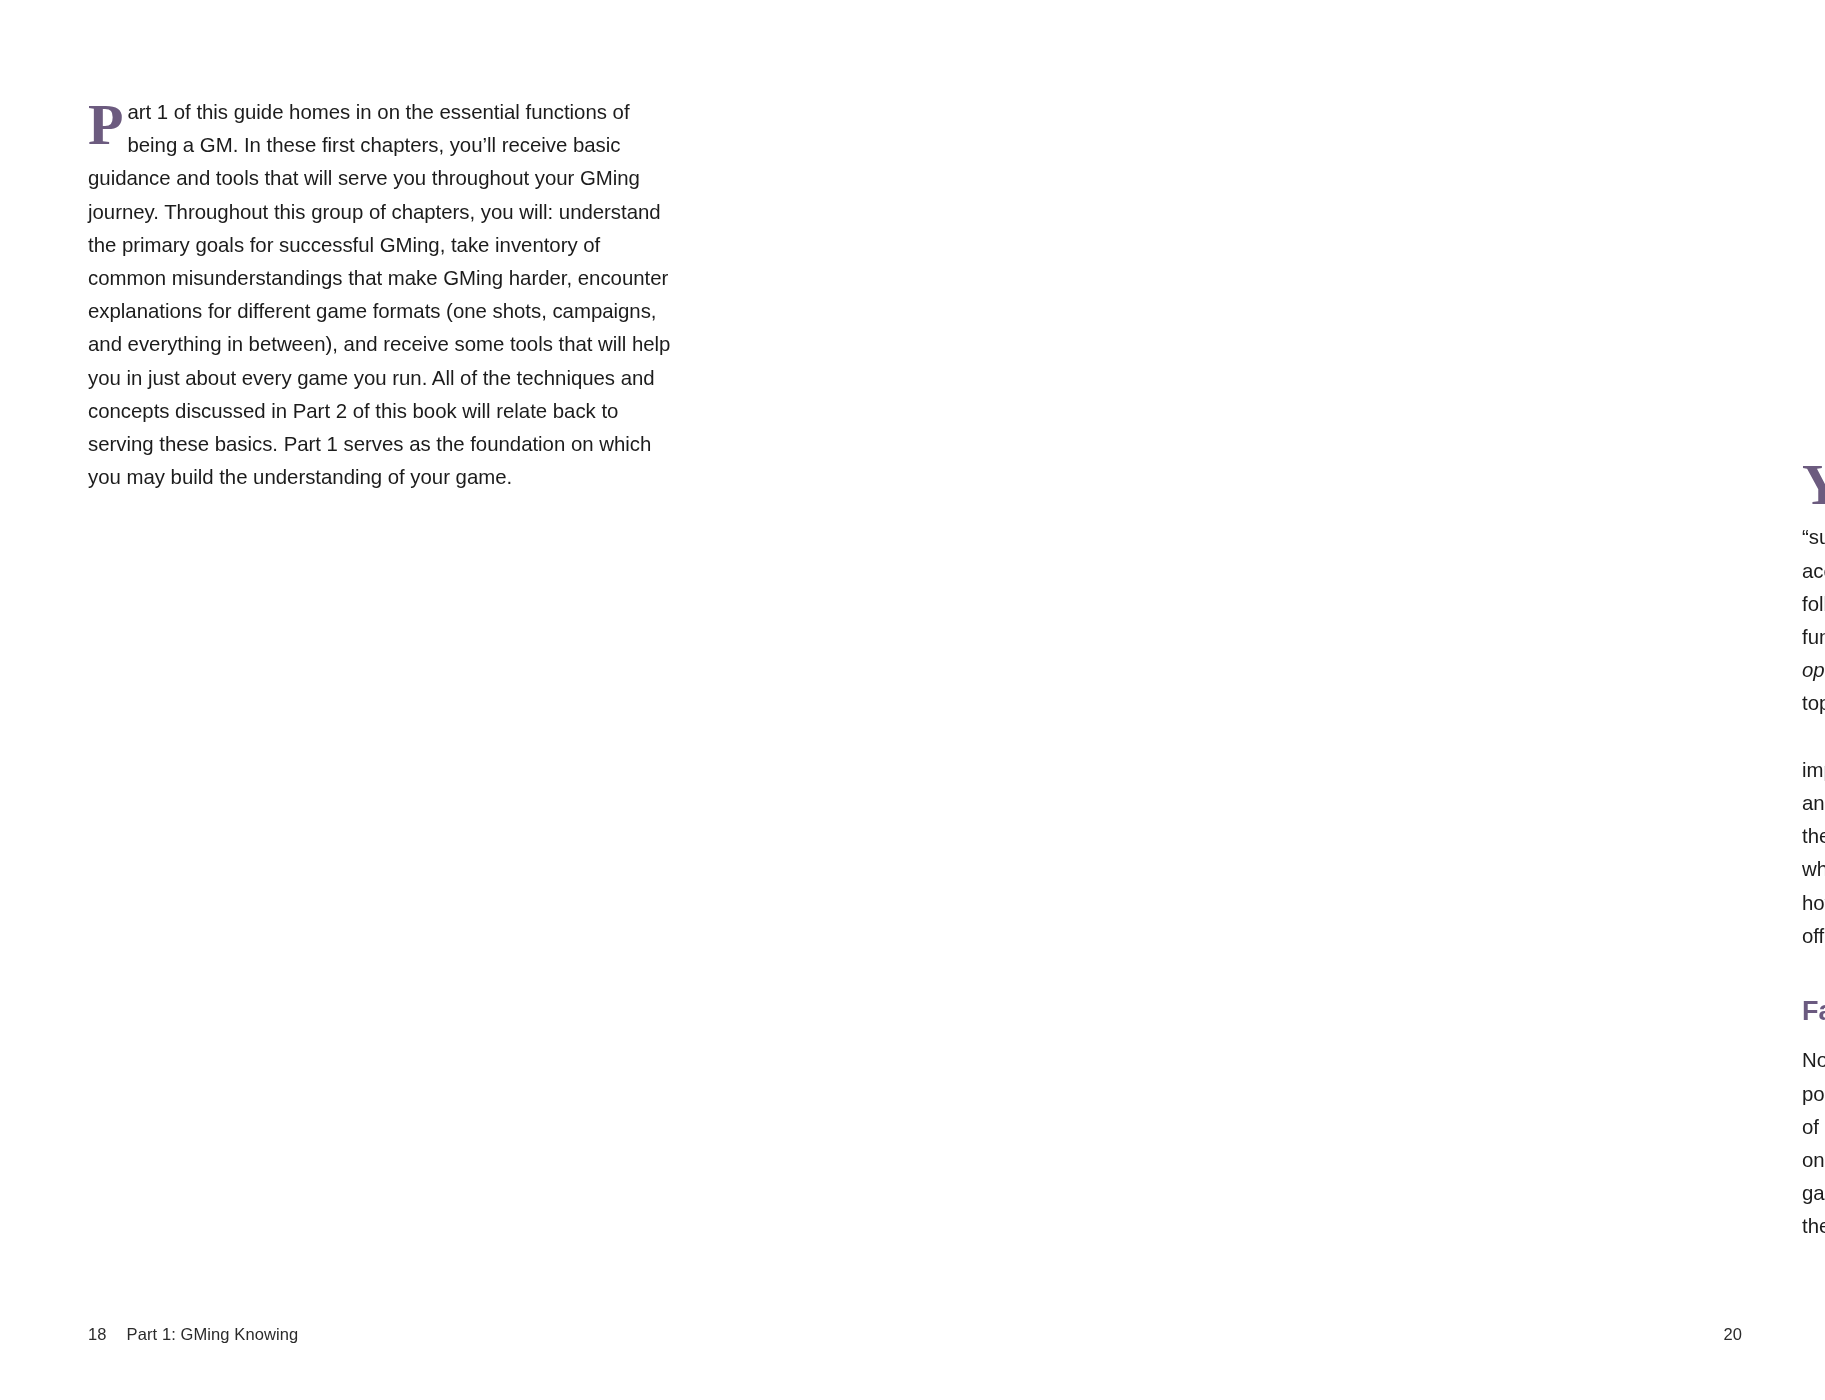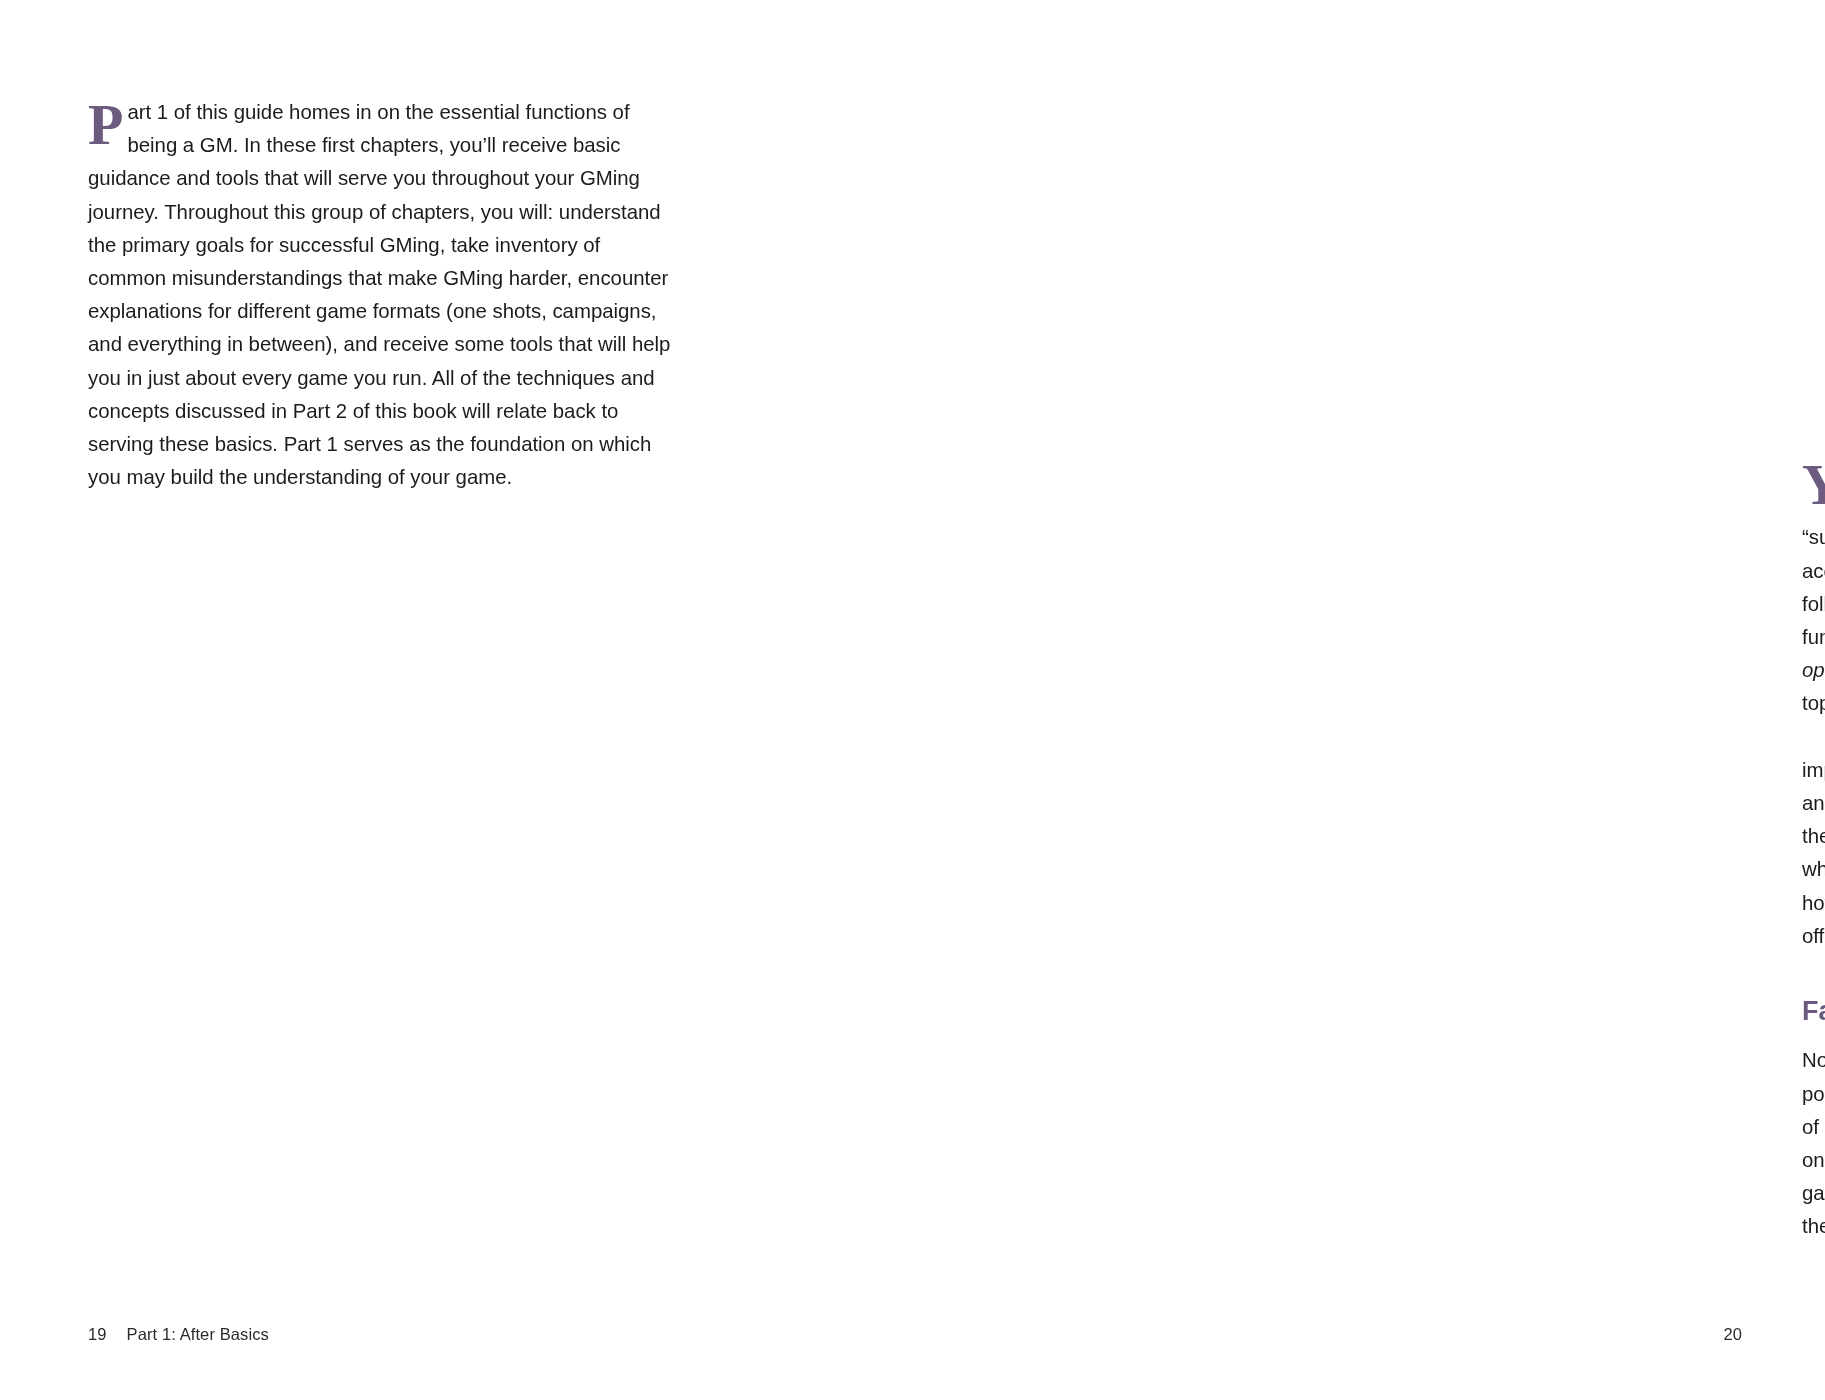--- a/index.html
+++ b/index.html
@@ -136,22 +136,22 @@
 
 <div class="spread">
 
   <div class="page page-left">
 
     <div class="text-col col-left">
       <p class="body dropcap-para"><span class="dropcap">P</span><span>art 1 of this guide homes in on the essential functions of being a GM. In these first chapters, you’ll receive basic guidance and tools that will serve you throughout your GMing journey. Throughout this group of chapters, you will: understand the primary goals for successful GMing, take inventory of common misunderstandings that make GMing harder, encounter explanations for different game formats (one shots, campaigns, and everything in between), and receive some tools that will help you in just about every game you run. All of the techniques and concepts discussed in Part 2 of this book will relate back to serving these basics. Part 1 serves as the foundation on which you may build the understanding of your game.</span></p>
     </div>
 
     <div class="footer footer-left">
-      <span>19</span>
-      <span>Part 1: After Basics</span>
+      <span>18</span>
+      <span>Part 1: GMing Knowing</span>
     </div>
   </div>
 
   <div class="page page-right">
 
     <div class="chapter-opener">
 
       <h1 class="chapter-title">Goals for GMs</h1>
     </div>
 

